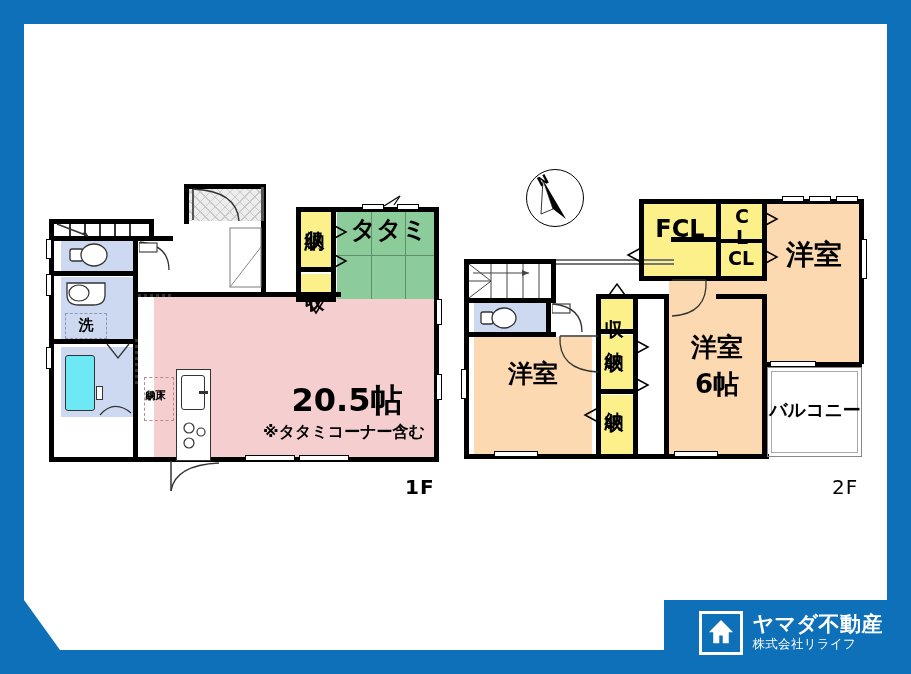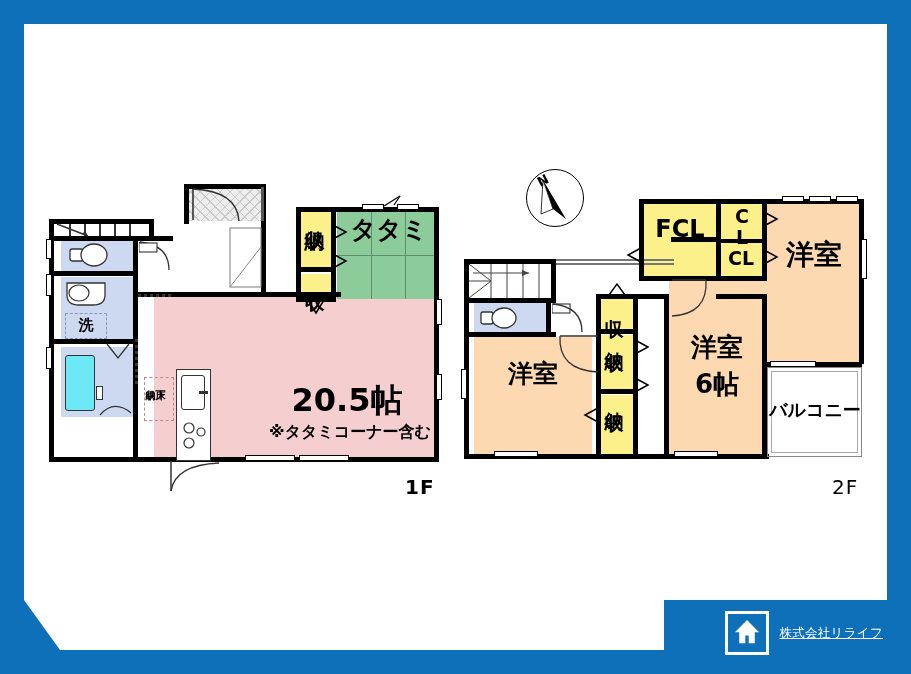--- a/index.html
+++ b/index.html
@@ -64,21 +64,20 @@
     font-size: 21px;
     font-weight: bold;
     letter-spacing: 0.5px;
     line-height: 1.05;
   }
   .logo-text-sub {
     color: #ffffff;
     font-size: 12.5px;
     line-height: 1.4;
     letter-spacing: 0.3px;
-    text-decoration: underline;
   }
 
   
   .floor {
     position: absolute;
   }
   .room {
     position: absolute;
     box-sizing: border-box;
   }
@@ -296,21 +295,21 @@
         <line x1="2" y1="0" x2="2" y2="30" stroke="#333" stroke-width="1.5"></line>
         <path d="M2 30 q4 -26 48 -28" fill="none" stroke="#333" stroke-width="1.3"></path>
       </svg>
 
       <div style="position:absolute; left:89px; top:115px; width:36px; height:3px;
                   background: repeating-linear-gradient(90deg,#333 0 3px, transparent 3px 6px);"></div>
       <div style="position:absolute; left:86px; top:160px; width:3px; height:46px;
                   background: repeating-linear-gradient(180deg,#333 0 3px, transparent 3px 6px);"></div>
 
       <div class="label" style="left:220px; top:205px; width:156px; font-size:32px;">20.5帖</div>
-      <div class="label" style="left:196px; top:245px; width:210px; font-size:16px;text-align:center;">※タタミコーナー含む</div>
+      <div class="label" style="left:190px; top:245px; width:210px; font-size:16px;text-align:center;">※タタミコーナー含む</div>
 
       <div class="label" style="left:292px; top:38px; width:96px; font-size:25px;">タタミ</div>
 
       <div class="vlabel" style="left:256px; top:36px; font-size:20px;">収納</div>
       <div class="vlabel" style="left:256px; top:97px; font-size:20px;">収</div>
 
       <div class="floor-tag" style="left:356px; top:296px;font-weight:bold;">1F</div>
     </div>
 
     <div class="floor" id="floor2" style="left:440px; top:155px; width:400px; height:330px;">
@@ -463,18 +462,19 @@
 
   <div id="logo-band">
     <div id="logo-notch"></div>
     <div id="logo-wrap">
       <div id="logo-mark">
         <svg viewBox="0 0 44 44" style="position:absolute; left:0; top:0; width:100%; height:100%;">
           <path d="M22 7 L36 21 L31 21 L31 34 L24 34 L24 25 L20 25 L20 34 L13 34 L13 21 L8 21 Z" fill="#ffffff"></path>
         </svg>
       </div>
       <div>
+        <div class="logo-text-main">ヤマダ不動産</div>
         <div class="logo-text-sub">株式会社リライフ</div>
       </div>
     </div>
   </div>
 
 </div>
 
 </body></html>

